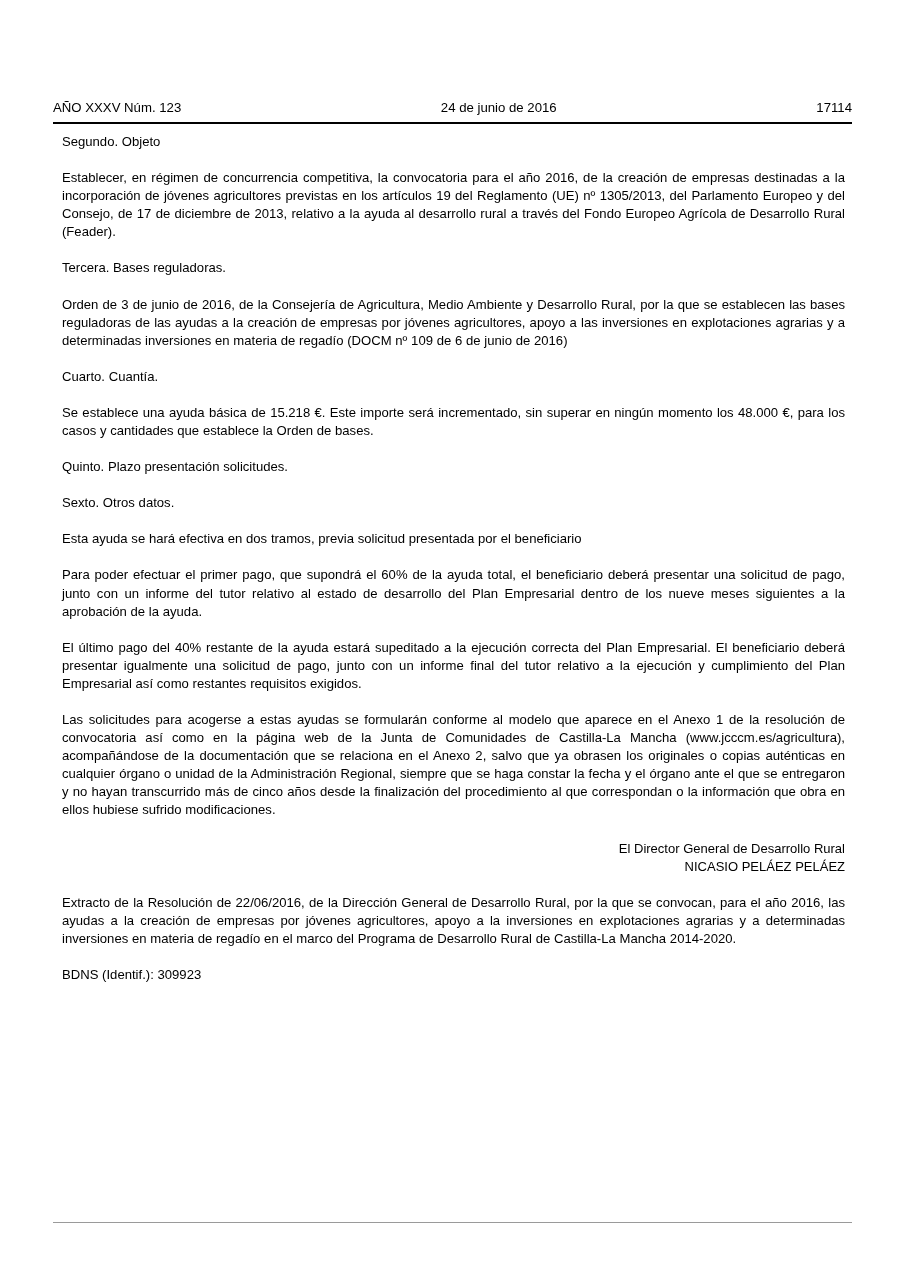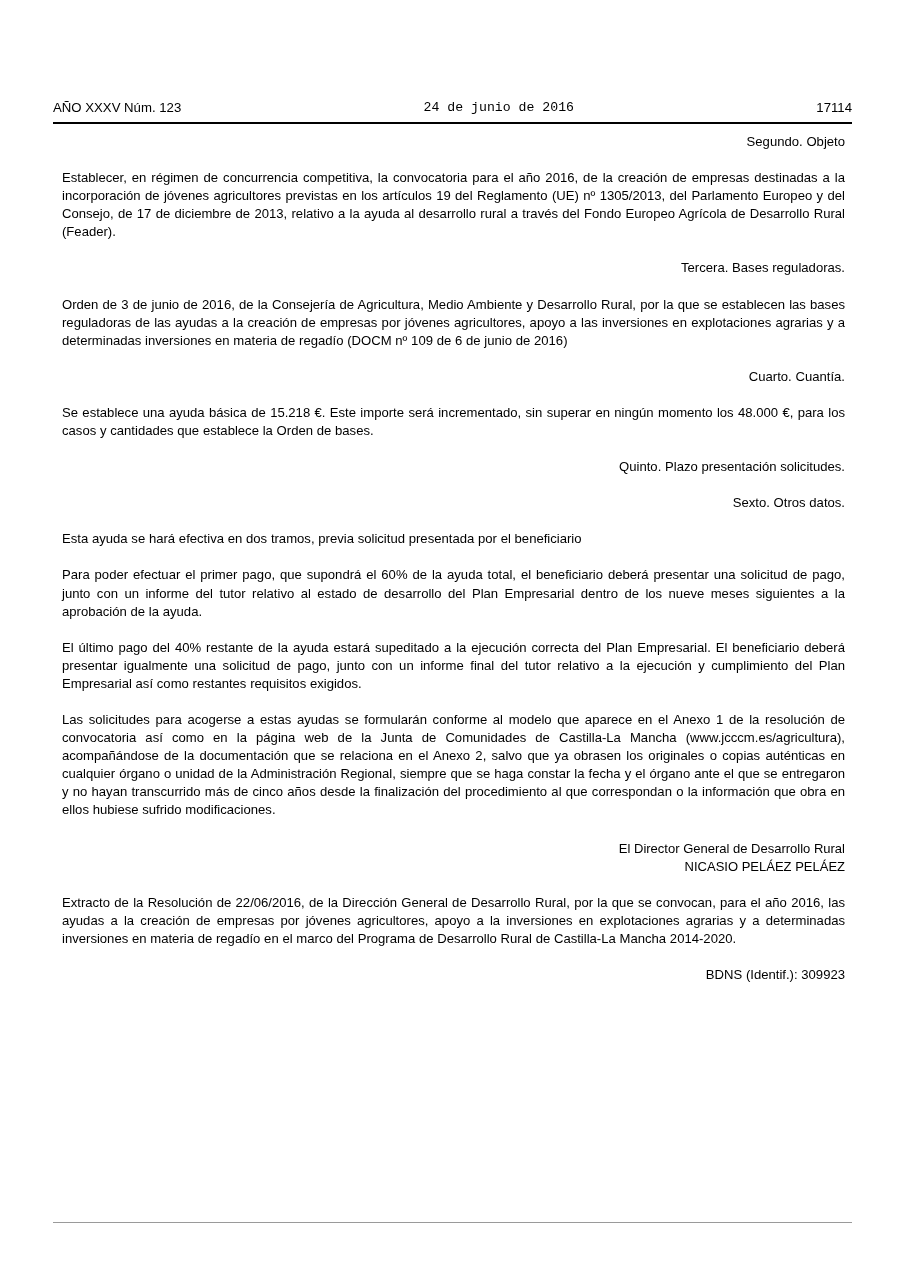--- a/index.html
+++ b/index.html
@@ -32,21 +32,21 @@
     top: 100px;
     width: 799px;
     display: flex;
     align-items: flex-start;
     font-size: 13.2px;
     line-height: 16px;
     white-space: nowrap;
   }
 
   .rh-left  { flex: 0 0 auto; text-align: left; }
-  .rh-center{ flex: 1 1 auto; text-align: center; font-family: Liberation Mono, monospace; }
+  .rh-center{ flex: 1 1 auto; text-align: center; }
   .rh-right { flex: 0 0 auto; text-align: right; }
 
   .head-rule {
     position: absolute;
     left: 53px;
     top: 122px;
     width: 799px;
     height: 2px;
     background: #000000;
   }
@@ -64,21 +64,21 @@
     line-height: 18.1px;
     text-align: justify;
     text-justify: inter-word;
     margin: 0 0 18px 0;
     word-spacing: 0.1px;
     hyphens: none;
   }
 
   
   .para.heading {
-    text-align: right;
+    text-align: left;
   }
 
   
   .signature {
     margin: 0 0 0 0;
     padding-top: 2px;
     text-align: right;
     font-size: 13px;
     line-height: 18.1px;
   }

